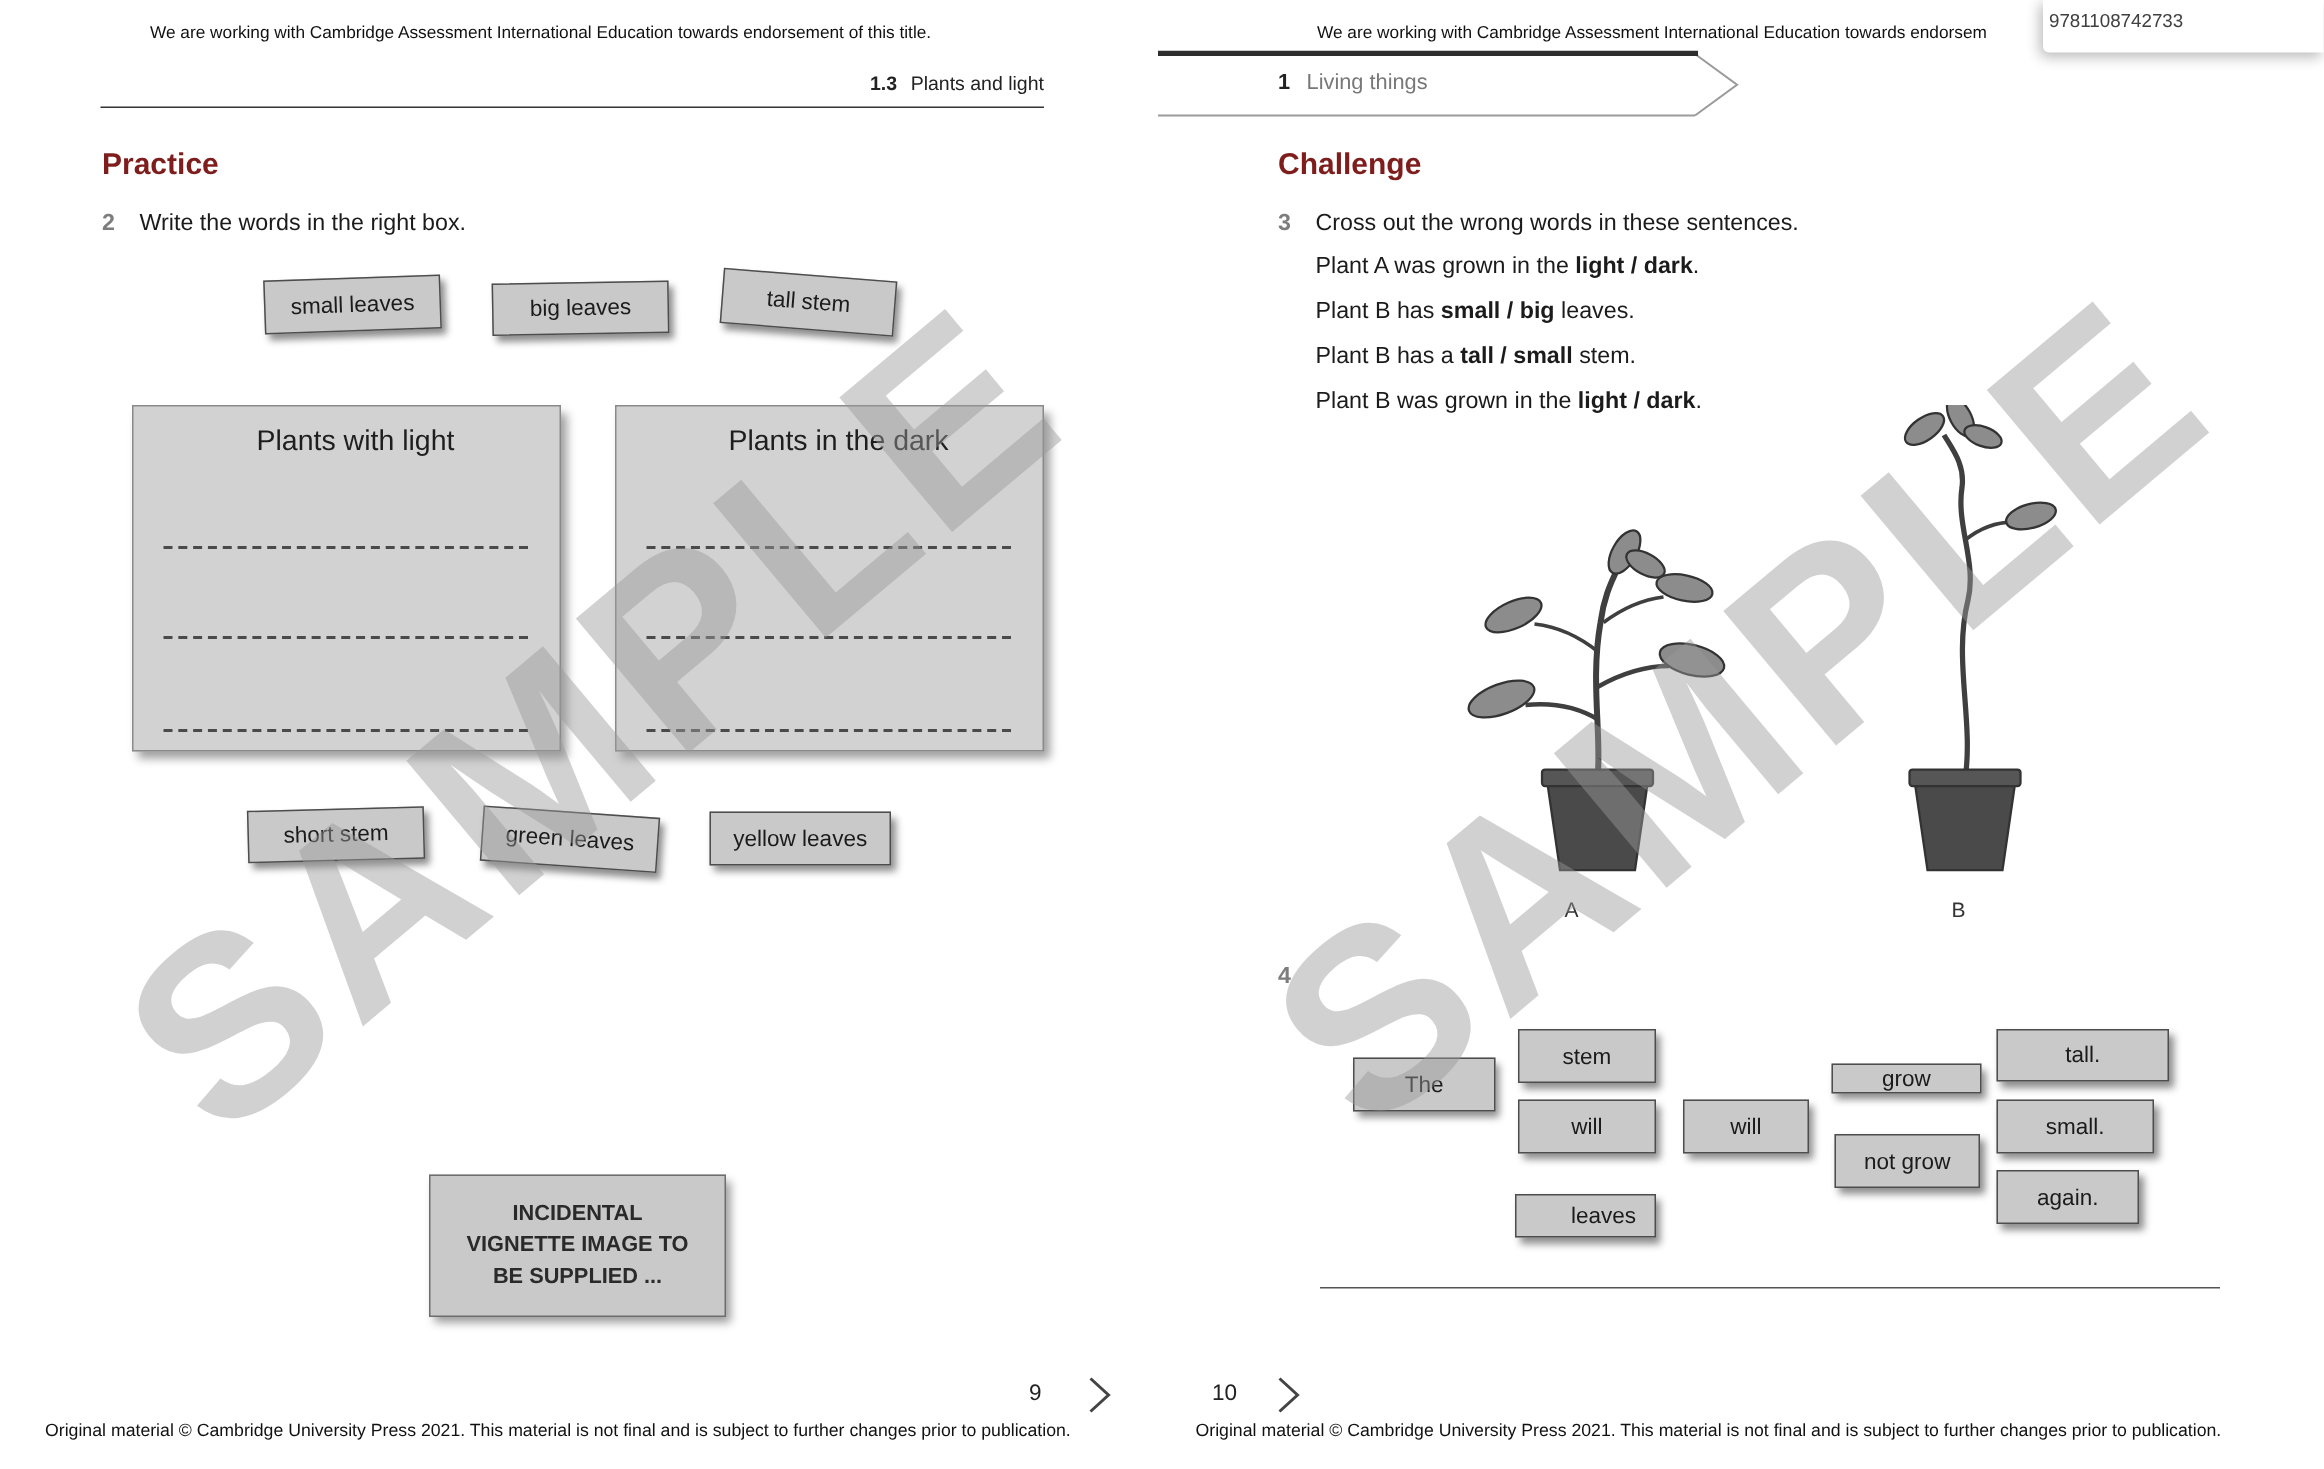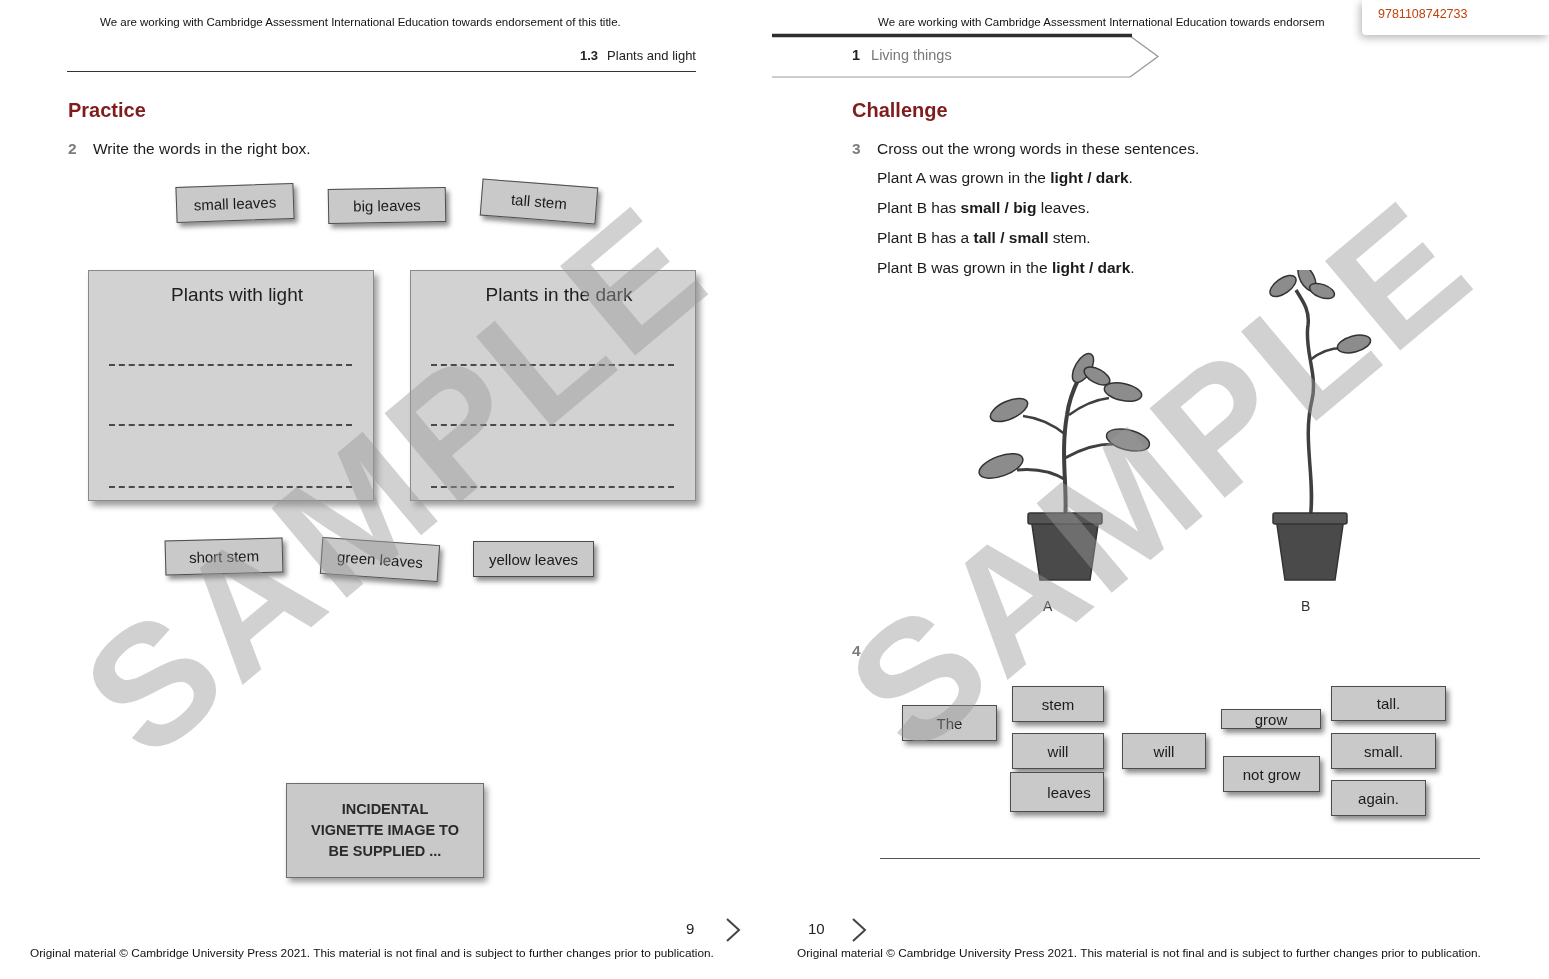--- a/index.html
+++ b/index.html
@@ -42,21 +42,21 @@
 
   .sentence { position:absolute; left:877px; font-size:15.5px; color:#1b1b1b; }
   .sentence b { font-weight:700; }
 
   .pagenum { position:absolute; font-size:15px; color:#222; }
   .footer { position:absolute; font-size:11.8px; color:#111; white-space:nowrap; }
 
   .isbn-box { position:absolute; left:1362px; top:0; width:187px; height:35px;
               background:#ffffff; box-shadow:-2px 3px 9px rgba(0,0,0,0.28);
               border-radius:0 0 0 4px; z-index:30; }
-  .isbn-box span { display:block; padding:7px 0 0 16px; font-size:12.5px; color:#c2410c; }
+  .isbn-box span { display:block; padding:7px 0 0 4px; font-size:12.5px; color:#404040; }
 
   .banner-text { position:absolute; left:852px; top:47px; font-size:14.5px; z-index:3; }
   .banner-text .bnum { font-weight:700; color:#222; margin-right:11px; }
   .banner-text .btitle { color:#787878; }
 
   .plant-label { position:absolute; font-size:14px; color:#333; }
   .write-line { position:absolute; left:880px; top:858px; width:600px; border-top:1.5px solid #555; }
 </style>
 </head>
 <body>
@@ -180,21 +180,21 @@
 <div class="plant-label" style="left:1043px; top:598px;">A</div>
 <div class="plant-label" style="left:1301px; top:598px;">B</div>
 
 <div class="abs exrow" style="left:852px; top:642px; width:640px;">
   <span class="exnum">4</span>
 </div>
 
 <div class="card" style="left:902px;  top:705px; width:95px;  height:36px;">The</div>
 <div class="card" style="left:1012px; top:686px; width:92px;  height:36px;">stem</div>
 <div class="card" style="left:1012px; top:733px; width:92px;  height:36px;">will</div>
-<div class="card" style="left:1010px; top:772px; width:94px;  height:40px;padding-left:24px;">leaves</div>
+<div class="card" style="left:1010px; top:796px; width:94px;  height:29px;padding-left:24px;">leaves</div>
 <div class="card" style="left:1122px; top:733px; width:84px;  height:36px;">will</div>
 <div class="card" style="left:1221px; top:709px; width:100px; height:20px;">grow</div>
 <div class="card" style="left:1223px; top:756px; width:97px;  height:36px;">not grow</div>
 <div class="card" style="left:1331px; top:686px; width:115px;  height:35px;">tall.</div>
 <div class="card" style="left:1331px; top:733px; width:105px;  height:36px;">small.</div>
 <div class="card" style="left:1331px; top:780px; width:95px;  height:36px;">again.</div>
 
 <div class="write-line"></div>
 
 <div class="watermark" style="left:775px; top:380px;">SAMPLE</div>

